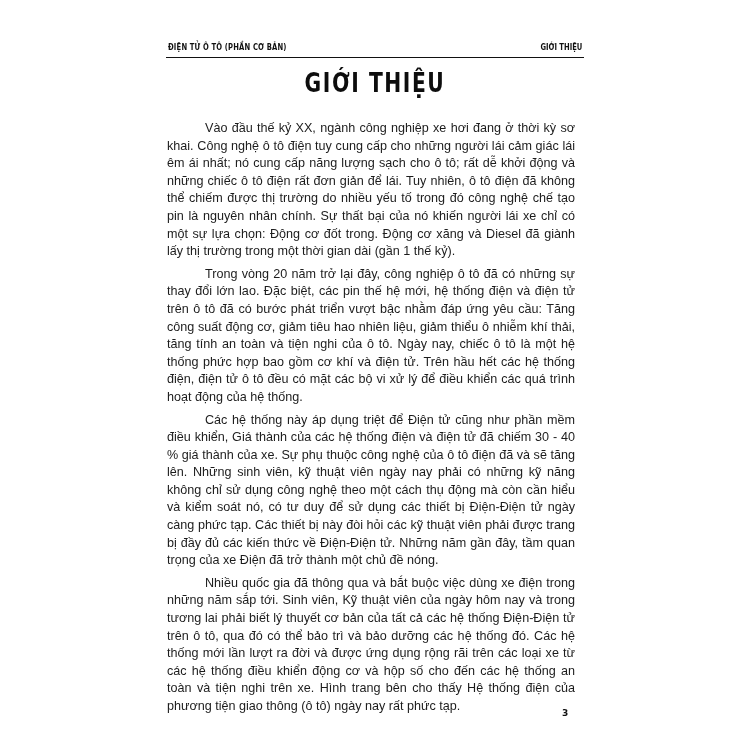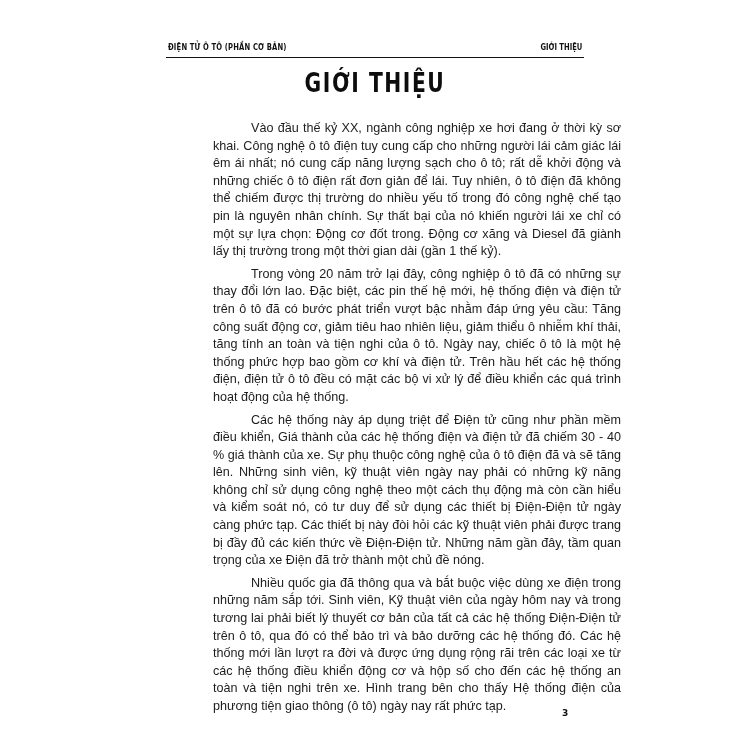--- a/index.html
+++ b/index.html
@@ -71,21 +71,20 @@
     .body-text {
       position: absolute;
       left: 167px;
       top: 120px;
       width: 408px;
       font-family: "Liberation Sans", sans-serif;
       font-size: 12.6px;
       line-height: 17.6px;
       text-align: justify;
       color: #1c1c1c;
-      margin-left: 46px;
     }
     .body-text p {
       margin: 0 0 5px 0;
       text-indent: 38px;
     }
     .page-number {
       position: absolute;
       left: 562px;
       top: 708px;
       font-family: "DejaVu Sans", sans-serif;

